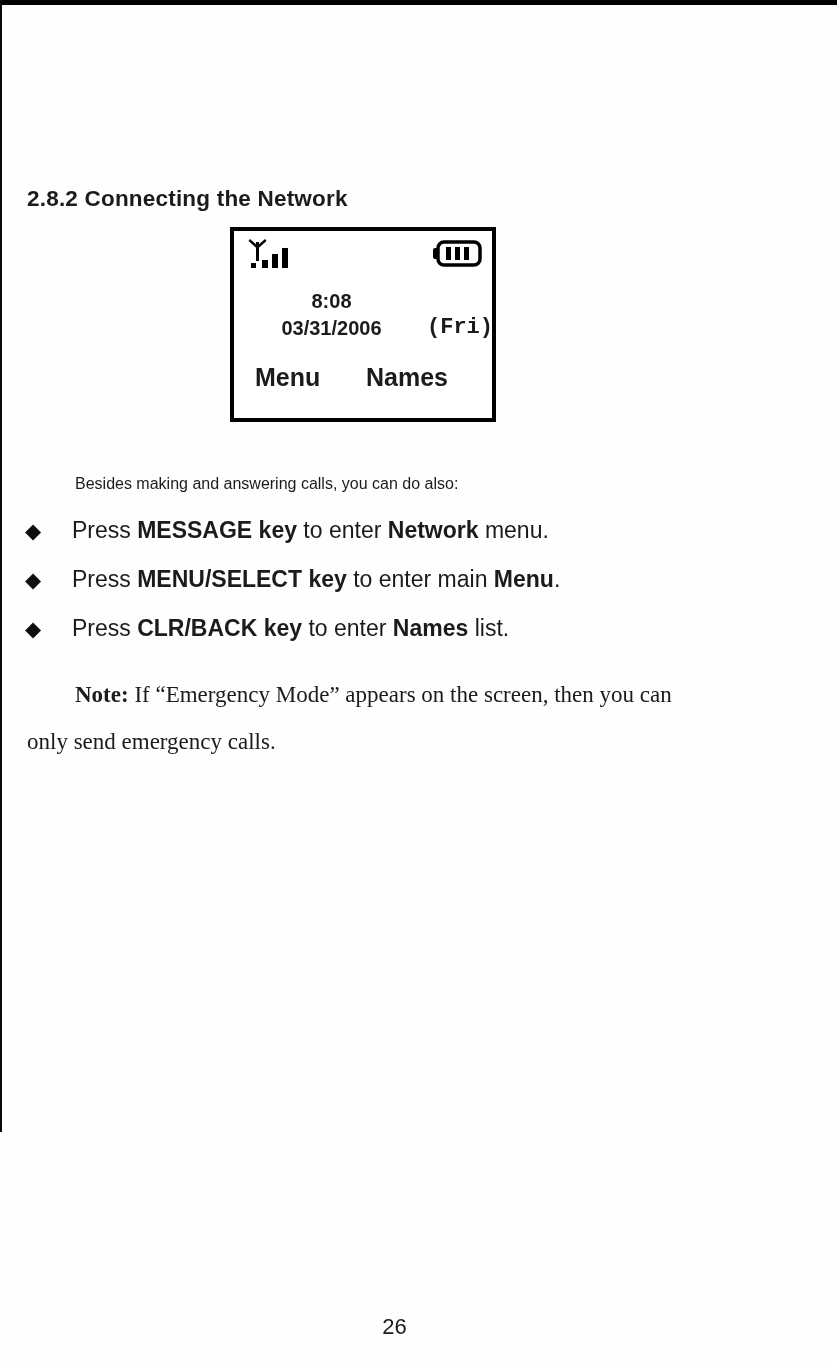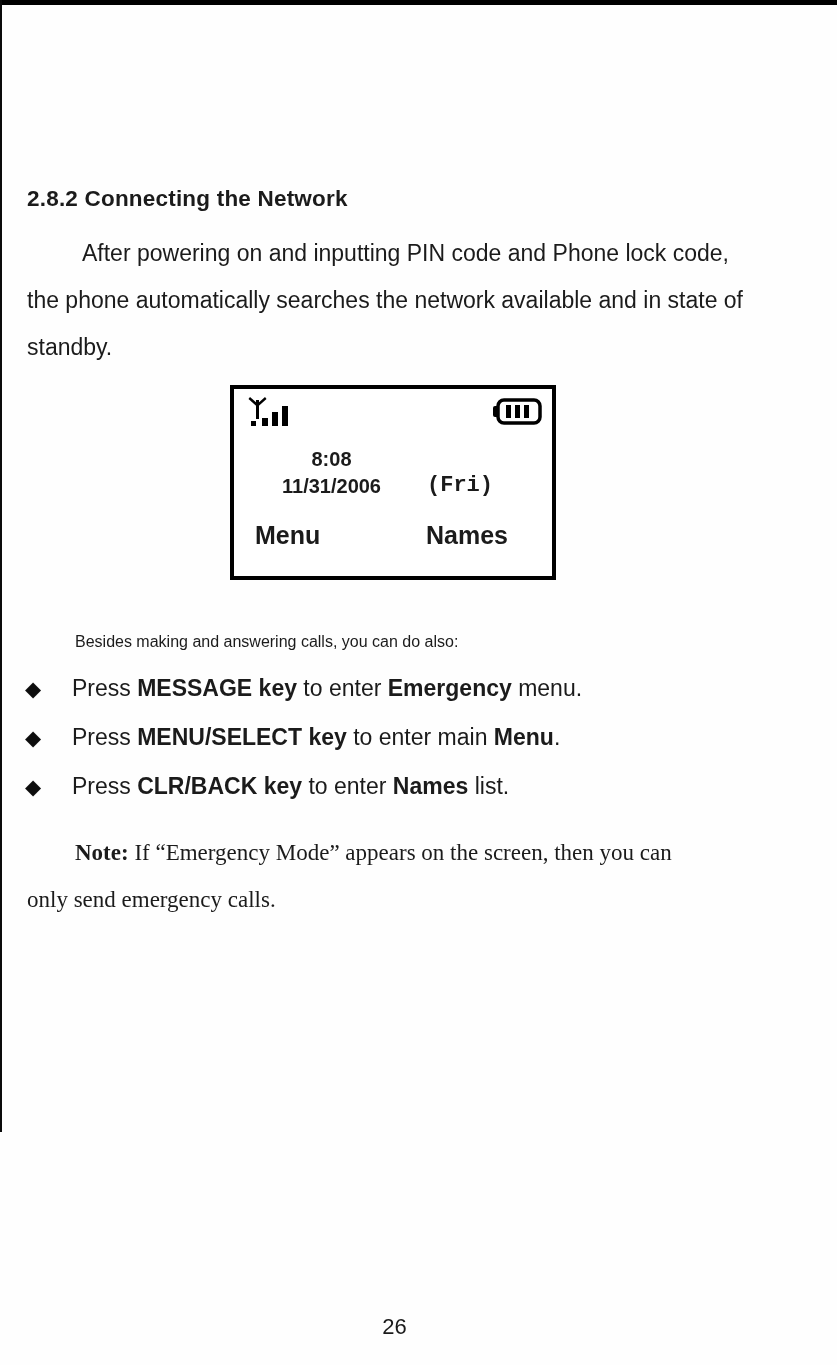--- a/index.html
+++ b/index.html
@@ -31,21 +31,21 @@
   }
   .para { margin-top: 17px; font-size: 23px; }
   .para .line { height: 47px; line-height: 47px; white-space: nowrap; }
   .indent-first { padding-left: 55px; }
   .indent-note { padding-left: 48px; }
 
   
   .screen {
     position: relative;
     margin-top: 14px; margin-left: 203px;
-    width: 326px; height: 195px;
+    width: 266px; height: 195px;
     border: 4px solid #000;
     background: #fff;
   }
   .screen .signal { position: absolute; left: 14px; top: 7px; }
   .screen .battery { position: absolute; right: 10px; top: 9px; }
   .screen .datetime {
     position: absolute; left: 30px; top: 57px; width: 135px;
     text-align: center; font-weight: bold; font-size: 20px; line-height: 27px;
   }
   .screen .day {
@@ -88,25 +88,20 @@
 </head>
 <body>
 
 <div class="top-bar"></div>
 <div class="left-line"></div>
 
 <div class="content">
 
   <div class="heading">2.8.2 Connecting the Network</div>
 
-  <div class="para">
-    <div class="line indent-first">After powering on and inputting PIN code and Phone lock code,</div>
-    <div class="line">the phone automatically searches the network available and in state of</div>
-    <div class="line">standby.</div>
-  </div>
 
   <div class="screen">
     <span class="signal">
       <svg width="50" height="33" viewBox="0 0 50 33">
         <g fill="#000" stroke="none">
 
           <rect x="8" y="4" width="3" height="19"></rect>
           <path d="M2 1 L11 9 L9.5 11 L0.5 3 Z"></path>
           <path d="M17 1 L8 9 L9.5 11 L18.5 3 Z"></path>
           <rect x="3" y="25" width="5" height="5"></rect>
@@ -121,35 +116,35 @@
       <svg width="50" height="27" viewBox="0 0 50 27">
         <rect x="1" y="8" width="6" height="11" rx="2" fill="#000"></rect>
         <rect x="6" y="2" width="42" height="23" rx="6" fill="none" stroke="#000" stroke-width="3.5"></rect>
         <rect x="14" y="7" width="5" height="13" fill="#000"></rect>
         <rect x="23" y="7" width="5" height="13" fill="#000"></rect>
         <rect x="32" y="7" width="5" height="13" fill="#000"></rect>
       </svg>
     </span>
     <div class="datetime">
       <div>8:08</div>
-      <div>11/31/2006</div>
+      <div>03/31/2006</div>
     </div>
     <div class="day">(Fri)</div>
     <div class="softkeys">
       <span>Menu</span>
       <span>Names</span>
     </div>
   </div>
 
   <div class="besides">Besides making and answering calls, you can do also:</div>
 
   <ul class="bullet-list">
     <li class="bullet-item">
       <span class="bullet-glyph">◆</span>
-      <span><span>Press </span><span class="b">MESSAGE key</span><span> to enter </span><span class="b">Emergency</span><span> menu.</span></span>
+      <span><span>Press </span><span class="b">MESSAGE key</span><span> to enter </span><span class="b">Network</span><span> menu.</span></span>
     </li>
     <li class="bullet-item">
       <span class="bullet-glyph">◆</span>
       <span><span>Press </span><span class="b">MENU/SELECT key</span><span> to enter main </span><span class="b">Menu</span><span>.</span></span>
     </li>
     <li class="bullet-item">
       <span class="bullet-glyph">◆</span>
       <span><span>Press </span><span class="b">CLR/BACK key</span><span> to enter </span><span class="b">Names</span><span> list.</span></span>
     </li>
   </ul>

